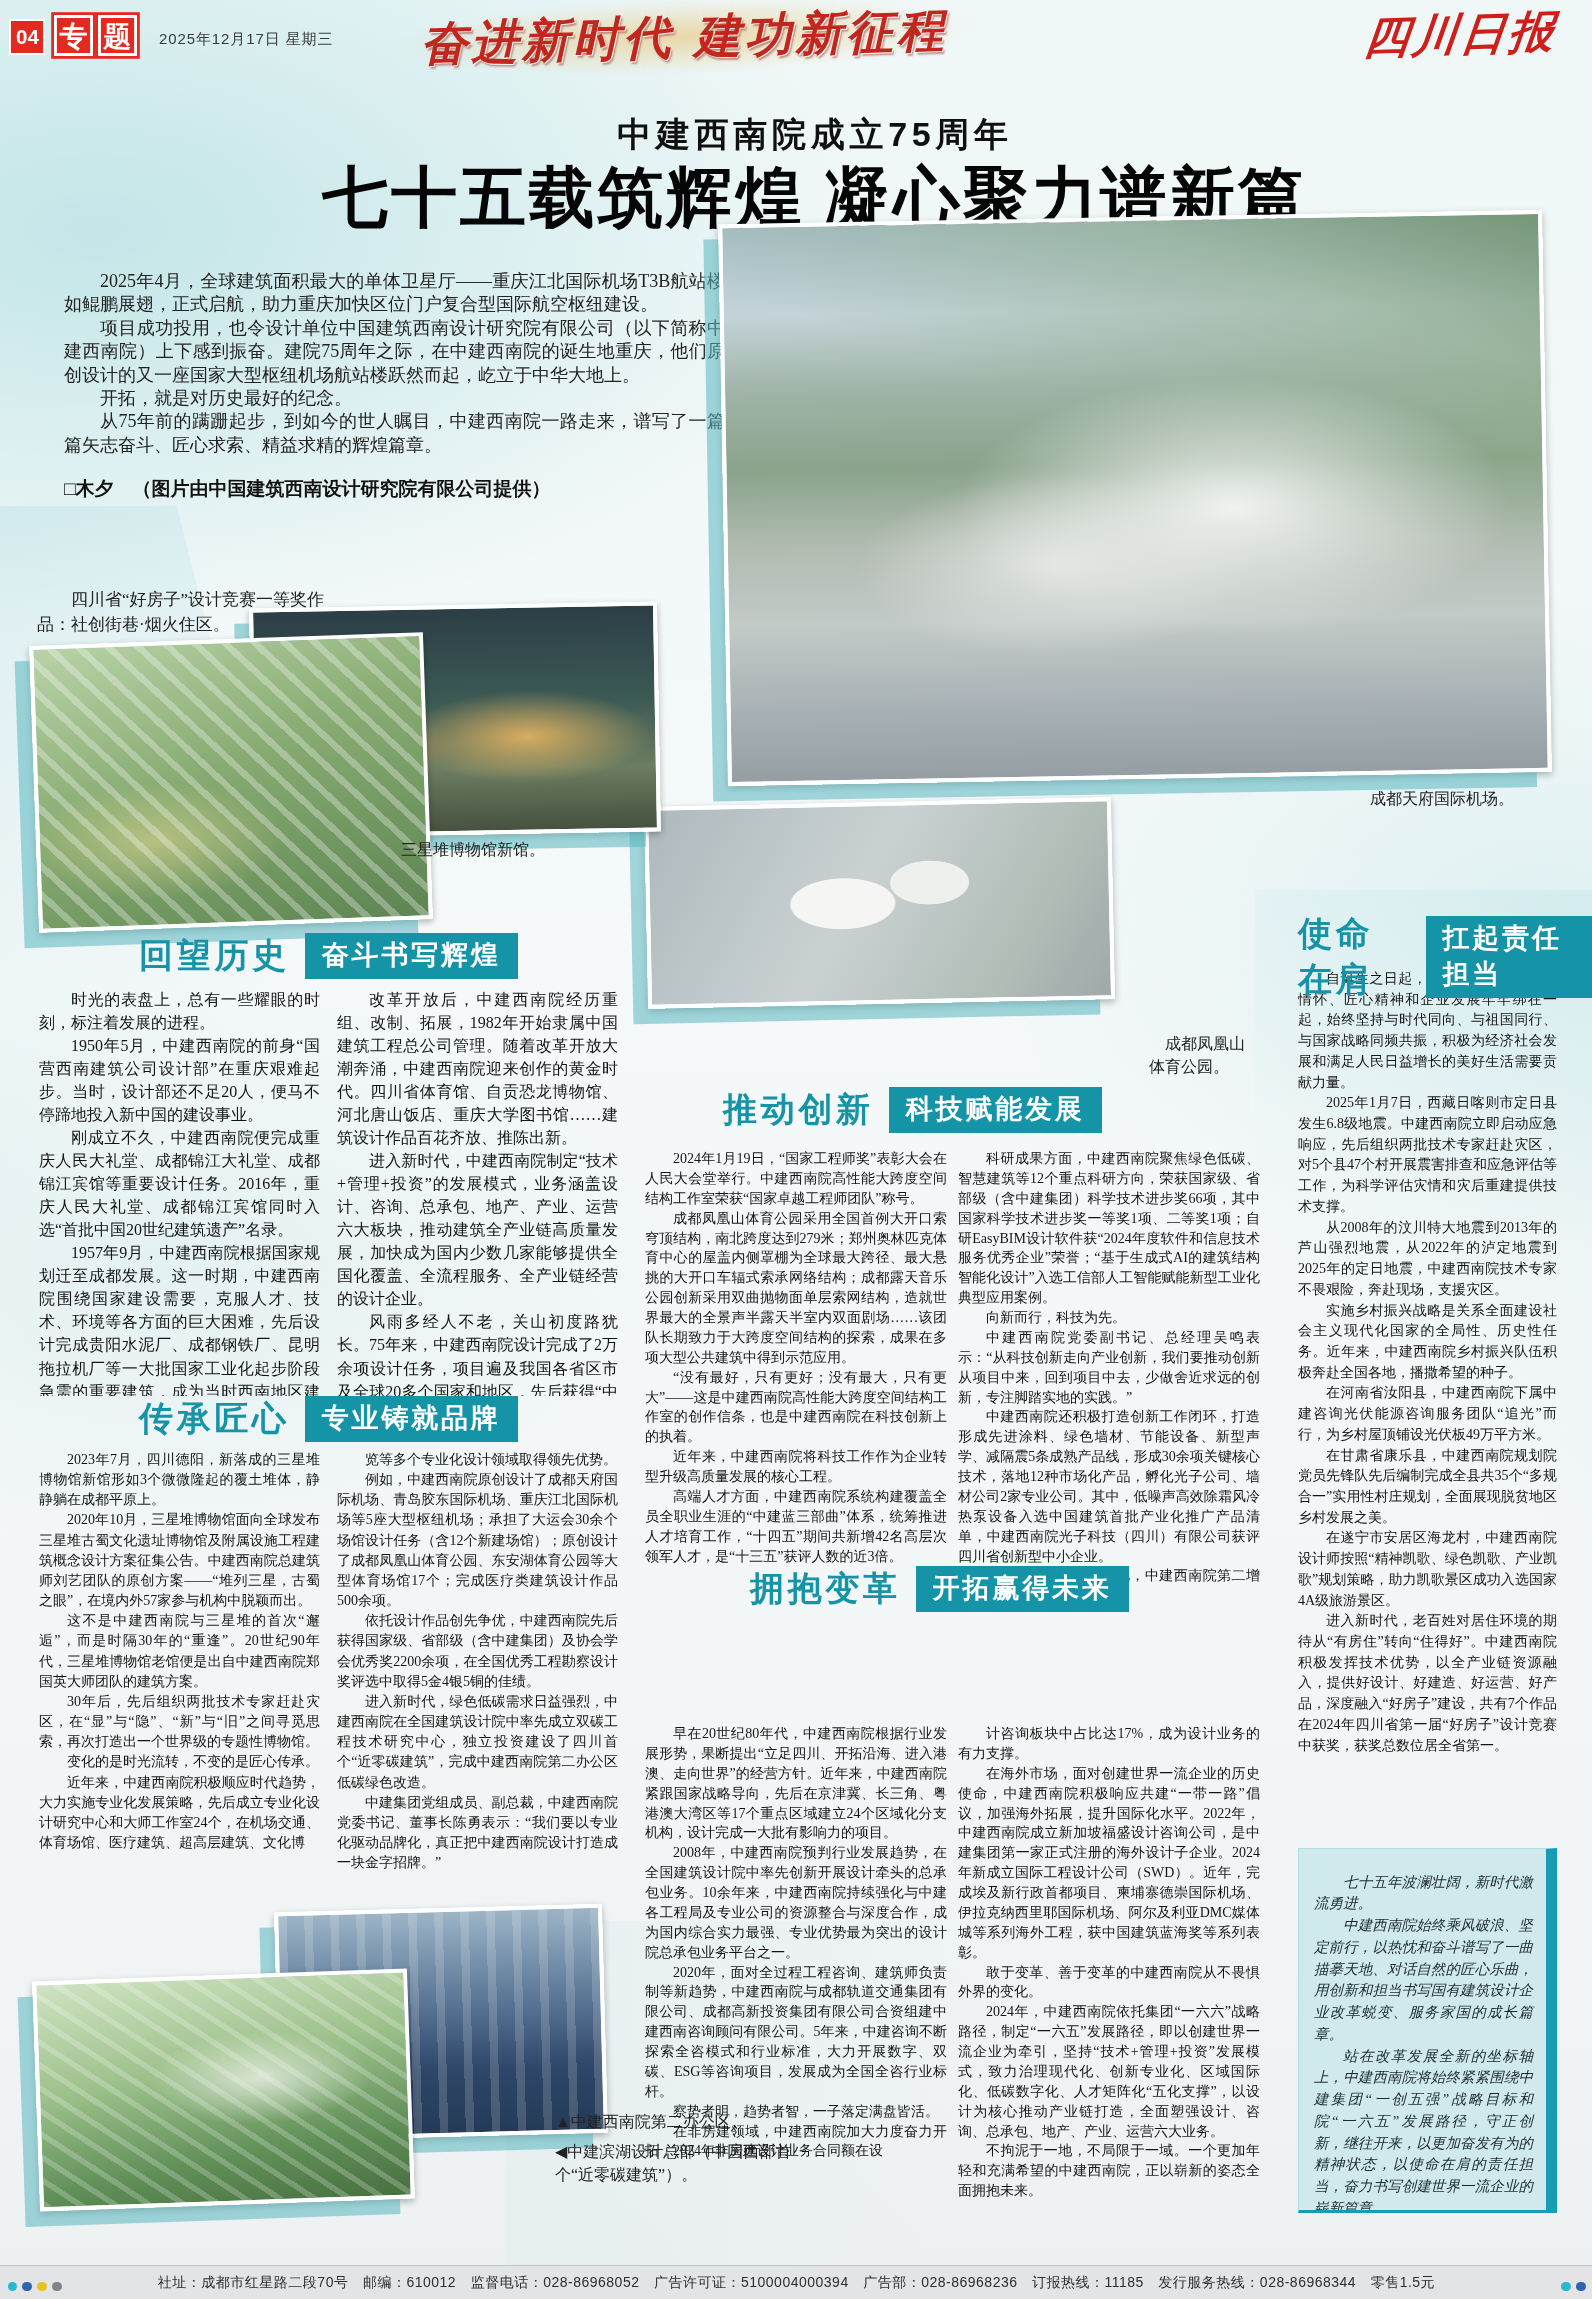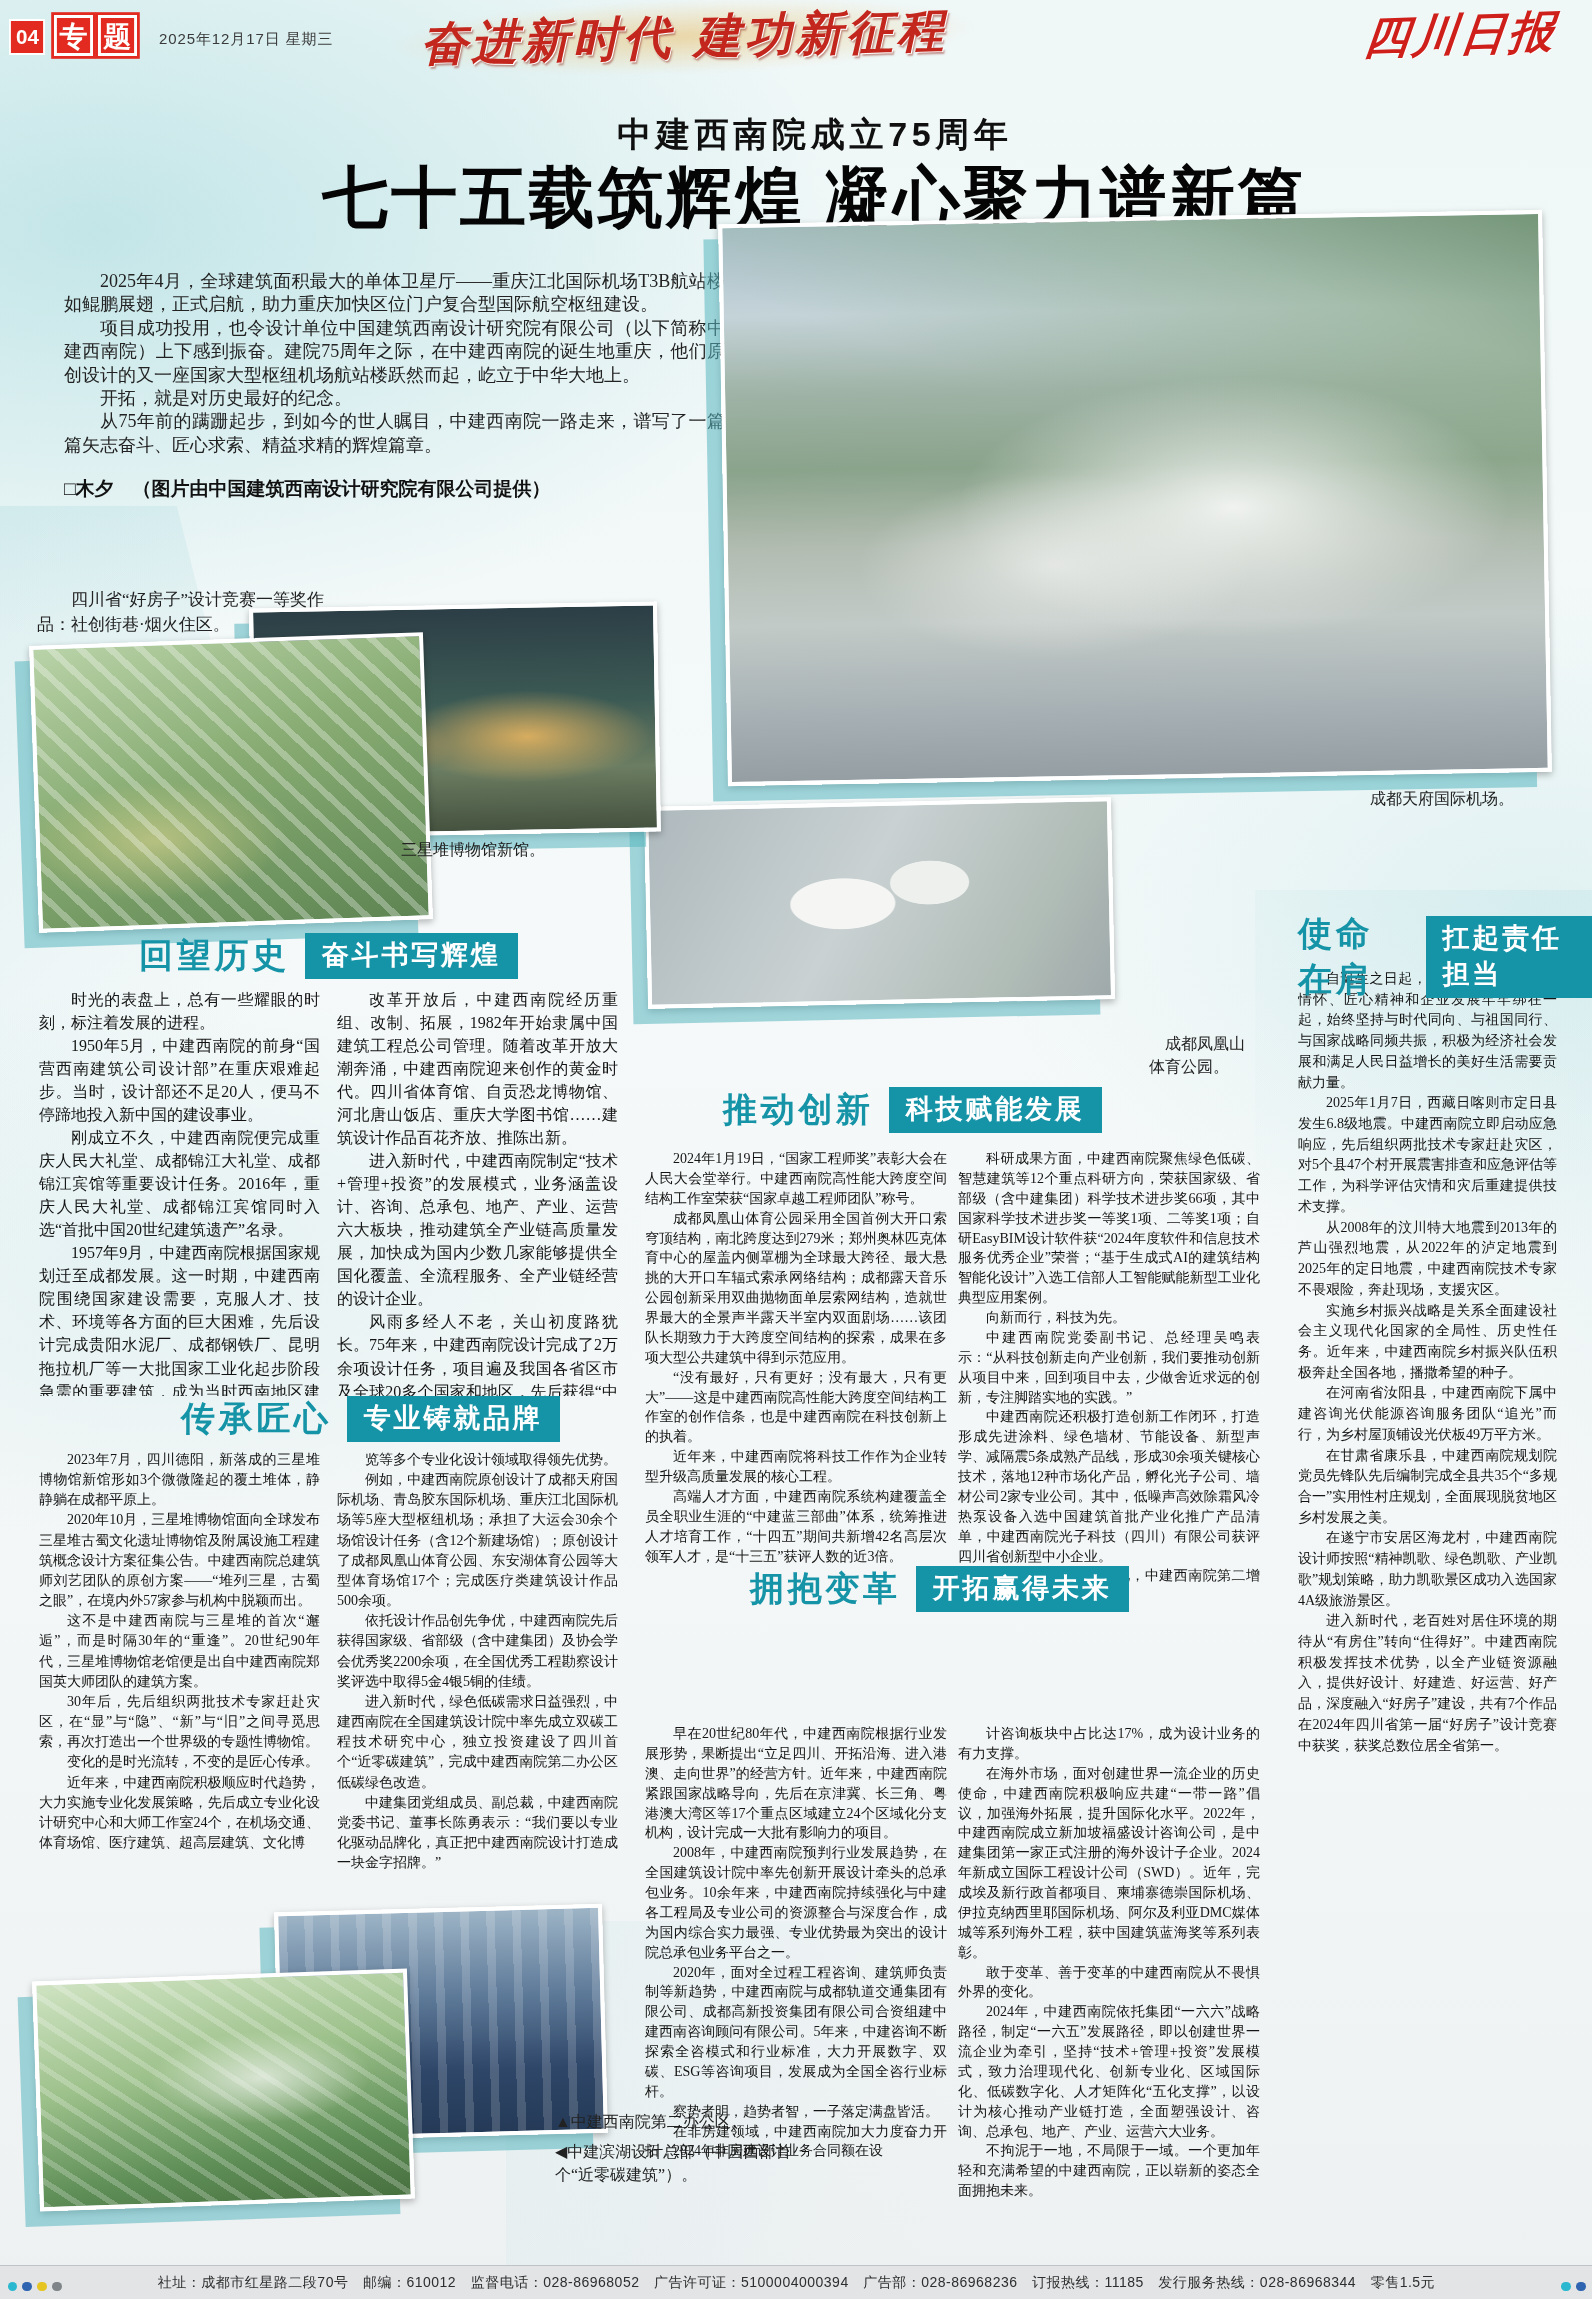--- a/index.html
+++ b/index.html
@@ -92,21 +92,21 @@
   .cap-fenghuang{left:1149px;top:1032px;width:101px;z-index:7;text-indent:1em;}
   .cap-office2{left:555px;top:2110px;z-index:7;}
   .cap-binhu{left:555px;top:2140px;width:245px;z-index:7;}
 
   
   .sec-head{position:absolute;display:flex;align-items:center;gap:15px;z-index:8;}
   .sec-title{font:bold 34px "Liberation Sans",sans-serif;color:#1593a7;letter-spacing:3.7px;}
   .sec-sub{background:#1593a7;color:#fff;font:bold 27px "Liberation Sans",sans-serif;
     padding:3.7px 17px 5.6px;letter-spacing:2.8px;}
   .sh-history{left:139px;top:933px;}
-  .sh-craft{left:139px;top:1396px;margin-left:42px;}
+  .sh-craft{left:139px;top:1396px;}
   .sh-innovation{left:723px;top:1087px;}
   .sh-reform{left:750px;top:1566px;align-items:center;}
   .sh-mission{left:1298px;top:911px;}
 
   .col{position:absolute;text-align:justify;overflow:hidden;z-index:7;color:#141414;}
   .col p{margin:0;text-indent:2em;}
   .c-hist{top:988px;height:408px;width:281px;font-size:16px;line-height:1.44;}
   .c-hist1{left:39px;} .c-hist2{left:337px;}
   .c-craft{top:1450px;height:455px;width:281px;font-size:14px;line-height:1.44;}
   .c-craft1{left:39px;} .c-craft2{left:337px;}
@@ -258,20 +258,25 @@
       <p>自诞生之日起，中建西南院就把家国情怀、匠心精神和企业发展牢牢绑在一起，始终坚持与时代同向、与祖国同行、与国家战略同频共振，积极为经济社会发展和满足人民日益增长的美好生活需要贡献力量。</p>
       <p>2025年1月7日，西藏日喀则市定日县发生6.8级地震。中建西南院立即启动应急响应，先后组织两批技术专家赶赴灾区，对5个县47个村开展震害排查和应急评估等工作，为科学评估灾情和灾后重建提供技术支撑。</p>
       <p>从2008年的汶川特大地震到2013年的芦山强烈地震，从2022年的泸定地震到2025年的定日地震，中建西南院技术专家不畏艰险，奔赴现场，支援灾区。</p>
       <p>实施乡村振兴战略是关系全面建设社会主义现代化国家的全局性、历史性任务。近年来，中建西南院乡村振兴队伍积极奔赴全国各地，播撒希望的种子。</p>
       <p>在河南省汝阳县，中建西南院下属中建咨询光伏能源咨询服务团队“追光”而行，为乡村屋顶铺设光伏板49万平方米。</p>
       <p>在甘肃省康乐县，中建西南院规划院党员先锋队先后编制完成全县共35个“多规合一”实用性村庄规划，全面展现脱贫地区乡村发展之美。</p>
       <p>在遂宁市安居区海龙村，中建西南院设计师按照“精神凯歌、绿色凯歌、产业凯歌”规划策略，助力凯歌景区成功入选国家4A级旅游景区。</p>
       <p>进入新时代，老百姓对居住环境的期待从“有房住”转向“住得好”。中建西南院积极发挥技术优势，以全产业链资源融入，提供好设计、好建造、好运营、好产品，深度融入“好房子”建设，共有7个作品在2024年四川省第一届“好房子”设计竞赛中获奖，获奖总数位居全省第一。</p>
     </div>
 
+  <div class="sidebox">
+      <p>七十五年波澜壮阔，新时代激流勇进。</p>
+      <p>中建西南院始终乘风破浪、坚定前行，以热忱和奋斗谱写了一曲描摹天地、对话自然的匠心乐曲，用创新和担当书写国有建筑设计企业改革蜕变、服务家国的成长篇章。</p>
+      <p>站在改革发展全新的坐标轴上，中建西南院将始终紧紧围绕中建集团“一创五强”战略目标和院“一六五”发展路径，守正创新，继往开来，以更加奋发有为的精神状态，以使命在肩的责任担当，奋力书写创建世界一流企业的崭新篇章。</p>
+    </div>
 
   <div class="footer">
     <div class="footer-text">社址：成都市红星路二段70号　邮编：610012　监督电话：028-86968052　广告许可证：5100004000394　广告部：028-86968236　订报热线：11185　发行服务热线：028-86968344　零售1.5元</div>
   </div>
   <div class="dots dots-left">
     <span class="dot c1"></span>
     <span class="dot c2"></span>
     <span class="dot c3"></span>
     <span class="dot c4"></span>
   </div>

